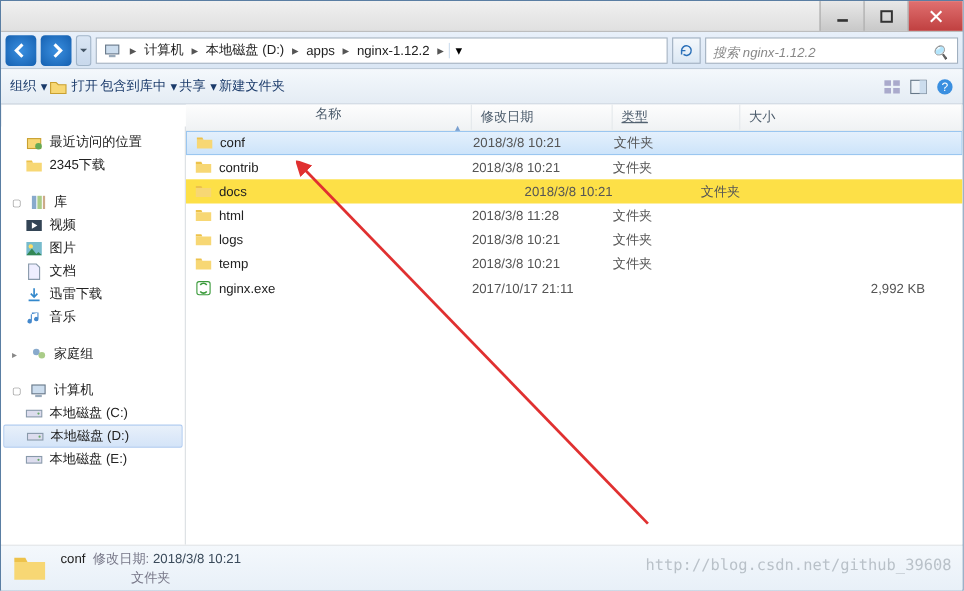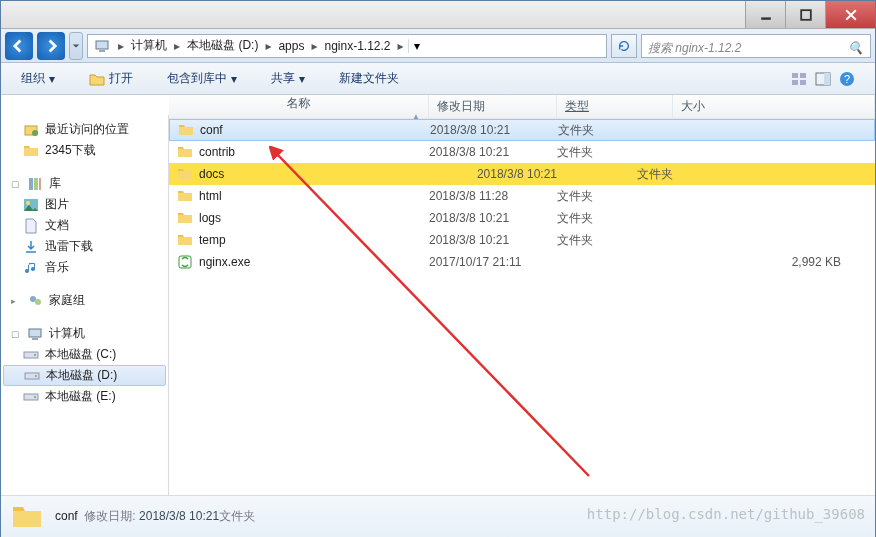--- a/index.html
+++ b/index.html
@@ -16,21 +16,21 @@
 .navdrop { width:14px; height:28px; background:linear-gradient(#dae6f4,#c8d8ec); border:1px solid #a0b4c8; border-radius:3px; display:flex; align-items:center; justify-content:center; }
 .addressbar { flex:1; height:24px; background:#fff; border:1px solid #a0b0c0; display:flex; align-items:center; padding:0 2px; font-size:12px; }
 .addr-icon { width:16px; height:16px; margin:0 4px; }
 .addr-seg { display:flex; align-items:center; padding:0 3px; height:100%; color:#222; }
 .addr-arrow { padding:0 4px; color:#555; }
 .addr-drop { width:18px; display:flex; align-items:center; justify-content:center; border-left:1px solid #cde; }
 .refresh { width:26px; height:24px; border:1px solid #a0b0c0; background:linear-gradient(#f4f8fc,#dce8f4); display:flex; align-items:center; justify-content:center; }
 .searchbox { width:230px; height:24px; border:1px solid #a0b0c0; background:#fff; display:flex; align-items:flex-end; padding:0 6px; font-size:12px; color:#888; font-style:italic; }
 .searchbox .sicon{ margin-left:auto; color:#789; }
 
-.toolbar { height:32px; background:linear-gradient(#f4f8fc,#e4ecf4); border-bottom:1px solid #c0ccd8; display:flex; align-items:center; padding:0 20px; font-size:12px; color:#1a3a6a; gap:34px; }
+.toolbar { height:32px; background:linear-gradient(#f4f8fc,#e4ecf4); border-bottom:1px solid #c0ccd8; display:flex; align-items:center; padding:0 8px; font-size:12px; color:#1a3a6a; gap:2px; }
 .toolbar .titem { display:flex; align-items:center; gap:4px; cursor:default; }
 .toolbar .right { margin-left:auto; display:flex; gap:8px; }
 .tbicon{width:16px;height:16px;}
 
 .body { display:flex; height:400px; }
 .sidebar { width:168px; background:#fff; border-right:1px solid #d8dce0; overflow:hidden; font-size:12px; color:#222; padding:4px 0;margin-top:20px; }
 .sidebar .sitem { display:flex; align-items:center; gap:6px; padding:3px 8px 3px 22px; height:21px; cursor:default; }
 .sidebar .sitem.root { padding-left:10px; }
 .sidebar .sitem.selected { background:linear-gradient(#e8f0fa,#d4e4f8); border:1px solid #aecaf0; border-radius:2px; margin:0 2px; padding-left:20px;}
 .sidebar .expander { width:10px; color:#888; font-size:9px; }
@@ -46,21 +46,21 @@
 .filelist { flex:1; background:#fff; font-size:12px; color:#222; overflow:hidden; position:relative;}
 .frow { display:flex; align-items:center; height:22px; padding-left:8px; }
 .frow:nth-child(odd).altbg{ background:#f2f7fc; }
 .frow.selected { background:linear-gradient(#e4f0fc,#cde4fa); border:1px solid #9ac6f0; }
 .frow .fn { width:252px; display:flex; align-items:center; gap:6px; }
 .frow .fd { width:128px; color:#555; } .frow .ft { width:116px; color:#555;} .frow .fs { flex:1; text-align:right; padding-right:34px; color:#555;}
 .ficon{width:16px;height:16px;}
 
 .details { height:42px; border-top:1px solid #d8dce0; background:linear-gradient(#f4f8fc,#e8f0f8); display:flex; align-items:center; padding:4px 10px; font-size:12px; color:#3a4a5a; gap:12px; }
 .details .bigicon{width:32px;height:32px;}
-.details .dt { display:flex; flex-direction:row;align-items:center; }
+.details .dt { display:flex; flex-direction:column;align-items:center; }
 .details .dn{color:#222;} .details .dsub{color:#778;}
 
 .annotation-arrow { position:absolute; left:268px; top:145px; pointer-events:none; z-index:50; }
 .watermark { position:absolute; right:10px; bottom:14px; font-size:14px; color:rgba(120,130,140,.45); font-family:monospace; }
 
 svg.folder path{fill:#f7d774;} svg.folder .tab{fill:#edc24a;}
 </style>
 </head>
 <body>
 
@@ -179,20 +179,27 @@
           <span class="expander">▢</span>
           <svg class="sicon" viewBox="0 0 16 16">
             <rect x="2" y="2" width="4" height="12" fill="#8ac"></rect>
             <rect x="7" y="2" width="4" height="12" fill="#ac8"></rect>
             <rect x="12" y="2" width="2" height="12" fill="#ca8"></rect>
           </svg>
           <span>库</span>
         </div>
       <div class="sitem">
           <svg class="sicon" viewBox="0 0 16 16">
+            <rect x="1" y="3" width="14" height="10" fill="#345"></rect>
+            <path d="M6 5v6l5-3z" fill="#fff"></path>
+          </svg>
+          <span>视频</span>
+        </div>
+      <div class="sitem">
+          <svg class="sicon" viewBox="0 0 16 16">
             <rect x="1" y="2" width="14" height="12" fill="#7bc"></rect>
             <circle cx="5" cy="6" r="2" fill="#fd6"></circle>
             <path d="M1 14l5-6 4 5 2-2 3 3H1z" fill="#385"></path>
           </svg>
           <span>图片</span>
         </div>
       <div class="sitem">
           <svg class="sicon" viewBox="0 0 16 16">
             <path d="M3 1h7l3 3v11H3z" fill="#eef" stroke="#89a"></path>
           </svg>

